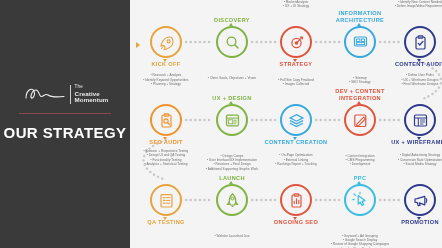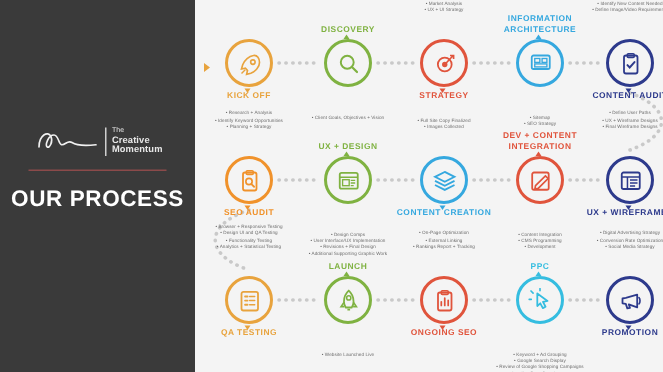--- a/index.html
+++ b/index.html
@@ -91,21 +91,21 @@
         <path d="M4 14 C4 6, 10 3, 12 7 C13.5 10.5, 11 15, 9.5 14 C8 13, 10 6, 14 6 C17 6, 17 12, 19 12.5 C21.5 13, 23 9, 26 11 C29 13, 33 13.5, 42 12.5" fill="none" stroke="#f0f0f0" stroke-width="1.1" stroke-linecap="round"></path>
       </svg>
       <div id="logo-bar"></div>
       <div id="logo-words">
         <div class="tiny">The</div>
         <div>Creative</div>
         <div>Momentum</div>
       </div>
     </div>
     <div id="brand-rule"></div>
-    <div id="process-title">OUR PROCESS</div>
+    <div id="process-title">OUR STRATEGY</div>
   </div>
 </div>
 
 <div id="infographic">
   <svg id="flow-svg" width="312" height="248">
       <path d="M56 42 L82 42" stroke="#c9c9c9" stroke-width="2.4" stroke-linecap="round" stroke-dasharray="0.2 4.4" fill="none"></path>
       <path d="M122 42 L146 42" stroke="#c9c9c9" stroke-width="2.4" stroke-linecap="round" stroke-dasharray="0.2 4.4" fill="none"></path>
       <path d="M186 42 L210 42" stroke="#c9c9c9" stroke-width="2.4" stroke-linecap="round" stroke-dasharray="0.2 4.4" fill="none"></path>
       <path d="M250 42 L270 42" stroke="#c9c9c9" stroke-width="2.4" stroke-linecap="round" stroke-dasharray="0.2 4.4" fill="none"></path>
       <path d="M56 120 L82 120" stroke="#c9c9c9" stroke-width="2.4" stroke-linecap="round" stroke-dasharray="0.2 4.4" fill="none"></path>

